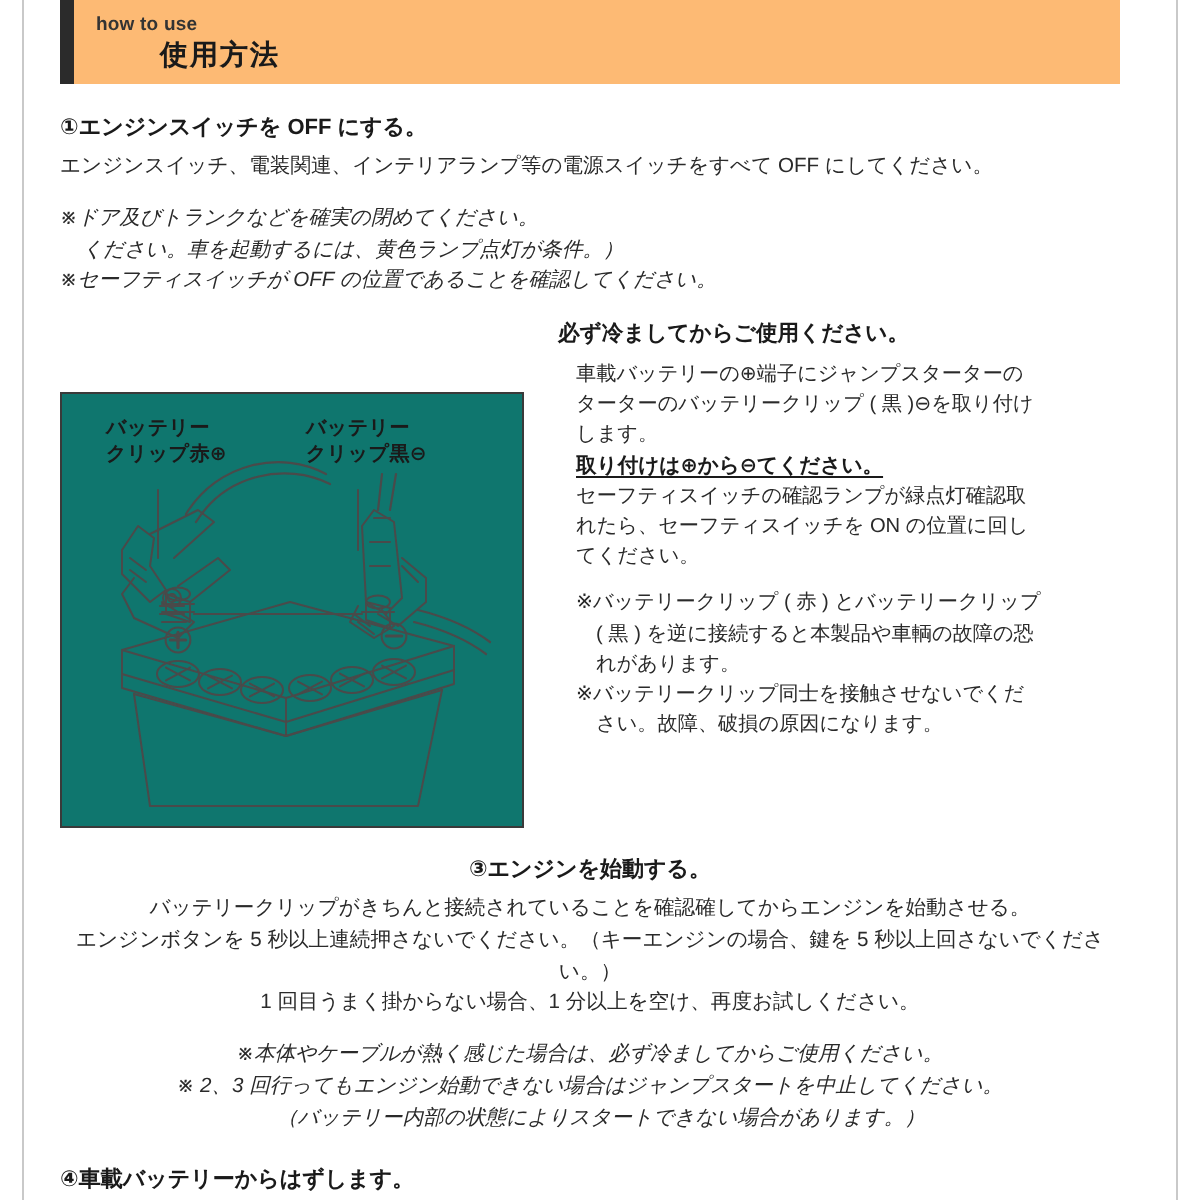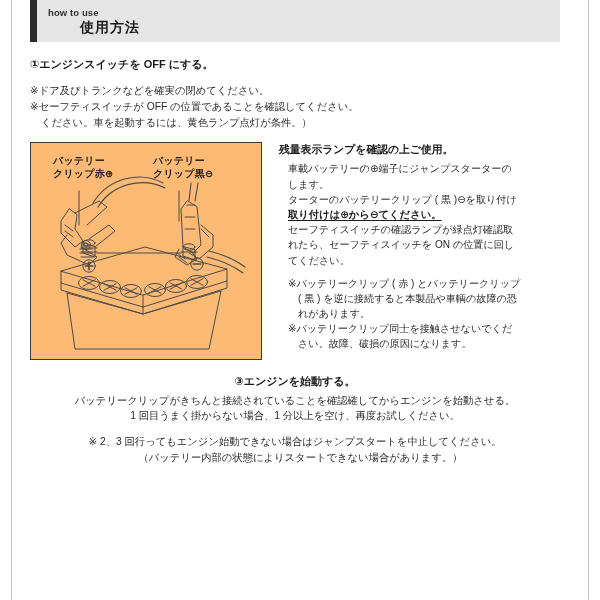--- a/index.html
+++ b/index.html
@@ -31,21 +31,21 @@
     position: absolute;
     left: 30px;
     top: 0;
     width: 530px;
   }
 
   
   .header {
     position: relative;
     height: 42px;
-    background: #e5e5e5;
+    background: #fdba74;
     display: flex;
     align-items: center;
   }
   .header-bar {
     width: 7px;
     height: 42px;
     background: #2b2b2b;
     flex: 0 0 auto;
   }
   .header-text {
@@ -85,40 +85,42 @@
     line-height: 1.52;
     color: #2a2a2a;
   }
   .note-block {
     margin-top: 10px;
   }
   .note-line {
     font-size: 10.3px;
     line-height: 1.55;
     color: #2a2a2a;
+    font-style: italic;
   }
   .note-line.indent {
     padding-left: 11px;
   }
 
   
   .figure-row {
     margin-top: 11px;
     display: flex;
     align-items: flex-start;
   }
   .figure-box {
     width: 232px;
     height: 218px;
     border: 1.4px solid #3a3a3a;
     box-sizing: border-box;
     position: relative;
     flex: 0 0 auto;
-    background: #fdba74;
+    background: #0f766e;
     overflow: hidden;
+    margin-top: 36px;
   }
   .fig-label {
     position: absolute;
     font-size: 10px;
     font-weight: bold;
     line-height: 1.28;
     color: #1a1a1a;
     letter-spacing: .2px;
   }
   .fig-label.red-clip  { left: 22px;  top: 12px; }
@@ -179,24 +181,25 @@
   <div class="header">
     <div class="header-bar"></div>
     <div class="header-text">
       <span class="header-eyebrow">how to use</span>
       <span class="header-title">使用方法</span>
     </div>
   </div>
 
   <div class="section">
     <div class="step-head">①エンジンスイッチを OFF にする。</div>
+    <div class="body-line">エンジンスイッチ、電装関連、インテリアランプ等の電源スイッチをすべて OFF にしてください。</div>
     <div class="note-block">
       <div class="note-line">※ドア及びトランクなどを確実の閉めてください。</div>
+      <div class="note-line indent">ください。車を起動するには、黄色ランプ点灯が条件。）</div>
       <div class="note-line">※セーフティスイッチが OFF の位置であることを確認してください。</div>
-      <div class="note-line indent">ください。車を起動するには、黄色ランプ点灯が条件。）</div>
     </div>
   </div>
 
   <div class="figure-row">
 
     <div class="figure-box">
 
       <div class="fig-label red-clip">
         <div>バッテリー</div>
         <div>クリップ赤⊕</div>
@@ -309,44 +312,47 @@
             <path d="M 158 58 L 160 40 M 164 58 L 167 40" stroke-width="1.1"></path>
           </g>
 
           <path d="M 66 110 L 150 110" stroke-width="1"></path>
 
         </g>
       </svg>
     </div>
 
     <div class="right-col">
-      <div class="rc-head">残量表示ランプを確認の上ご使用。</div>
+      <div class="rc-head">必ず冷ましてからご使用ください。</div>
       <div class="rc-body">車載バッテリーの⊕端子にジャンプスターターの</div>
+      <div class="rc-body">ターターのバッテリークリップ ( 黒 )⊖を取り付け</div>
       <div class="rc-body">します。</div>
-      <div class="rc-body">ターターのバッテリークリップ ( 黒 )⊖を取り付け</div>
       <div class="rc-emph">取り付けは⊕から⊖てください。</div>
       <div class="rc-body">セーフティスイッチの確認ランプが緑点灯確認取</div>
       <div class="rc-body">れたら、セーフティスイッチを ON の位置に回し</div>
       <div class="rc-body">てください。</div>
       <div class="rc-gap"></div>
       <div class="rc-note">※バッテリークリップ ( 赤 ) とバッテリークリップ</div>
       <div class="rc-note indent">( 黒 ) を逆に接続すると本製品や車輌の故障の恐</div>
       <div class="rc-note indent">れがあります。</div>
       <div class="rc-note">※バッテリークリップ同士を接触させないでくだ</div>
       <div class="rc-note indent">さい。故障、破損の原因になります。</div>
     </div>
   </div>
 
   <div class="section after-figure">
     <div class="step-head">③エンジンを始動する。</div>
     <div class="body-line">バッテリークリップがきちんと接続されていることを確認確してからエンジンを始動させる。</div>
+    <div class="body-line">エンジンボタンを 5 秒以上連続押さないでください。（キーエンジンの場合、鍵を 5 秒以上回さないでください。）</div>
     <div class="body-line">1 回目うまく掛からない場合、1 分以上を空け、再度お試しください。</div>
     <div class="note-block">
+      <div class="note-line">※本体やケーブルが熱く感じた場合は、必ず冷ましてからご使用ください。</div>
       <div class="note-line">※ 2、3 回行ってもエンジン始動できない場合はジャンプスタートを中止してください。</div>
       <div class="note-line indent">（バッテリー内部の状態によりスタートできない場合があります。）</div>
     </div>
   </div>
 
   <div class="section">
+    <div class="step-head">④車載バッテリーからはずします。</div>
 
   </div>
 
 </div>
 
 </body></html>

